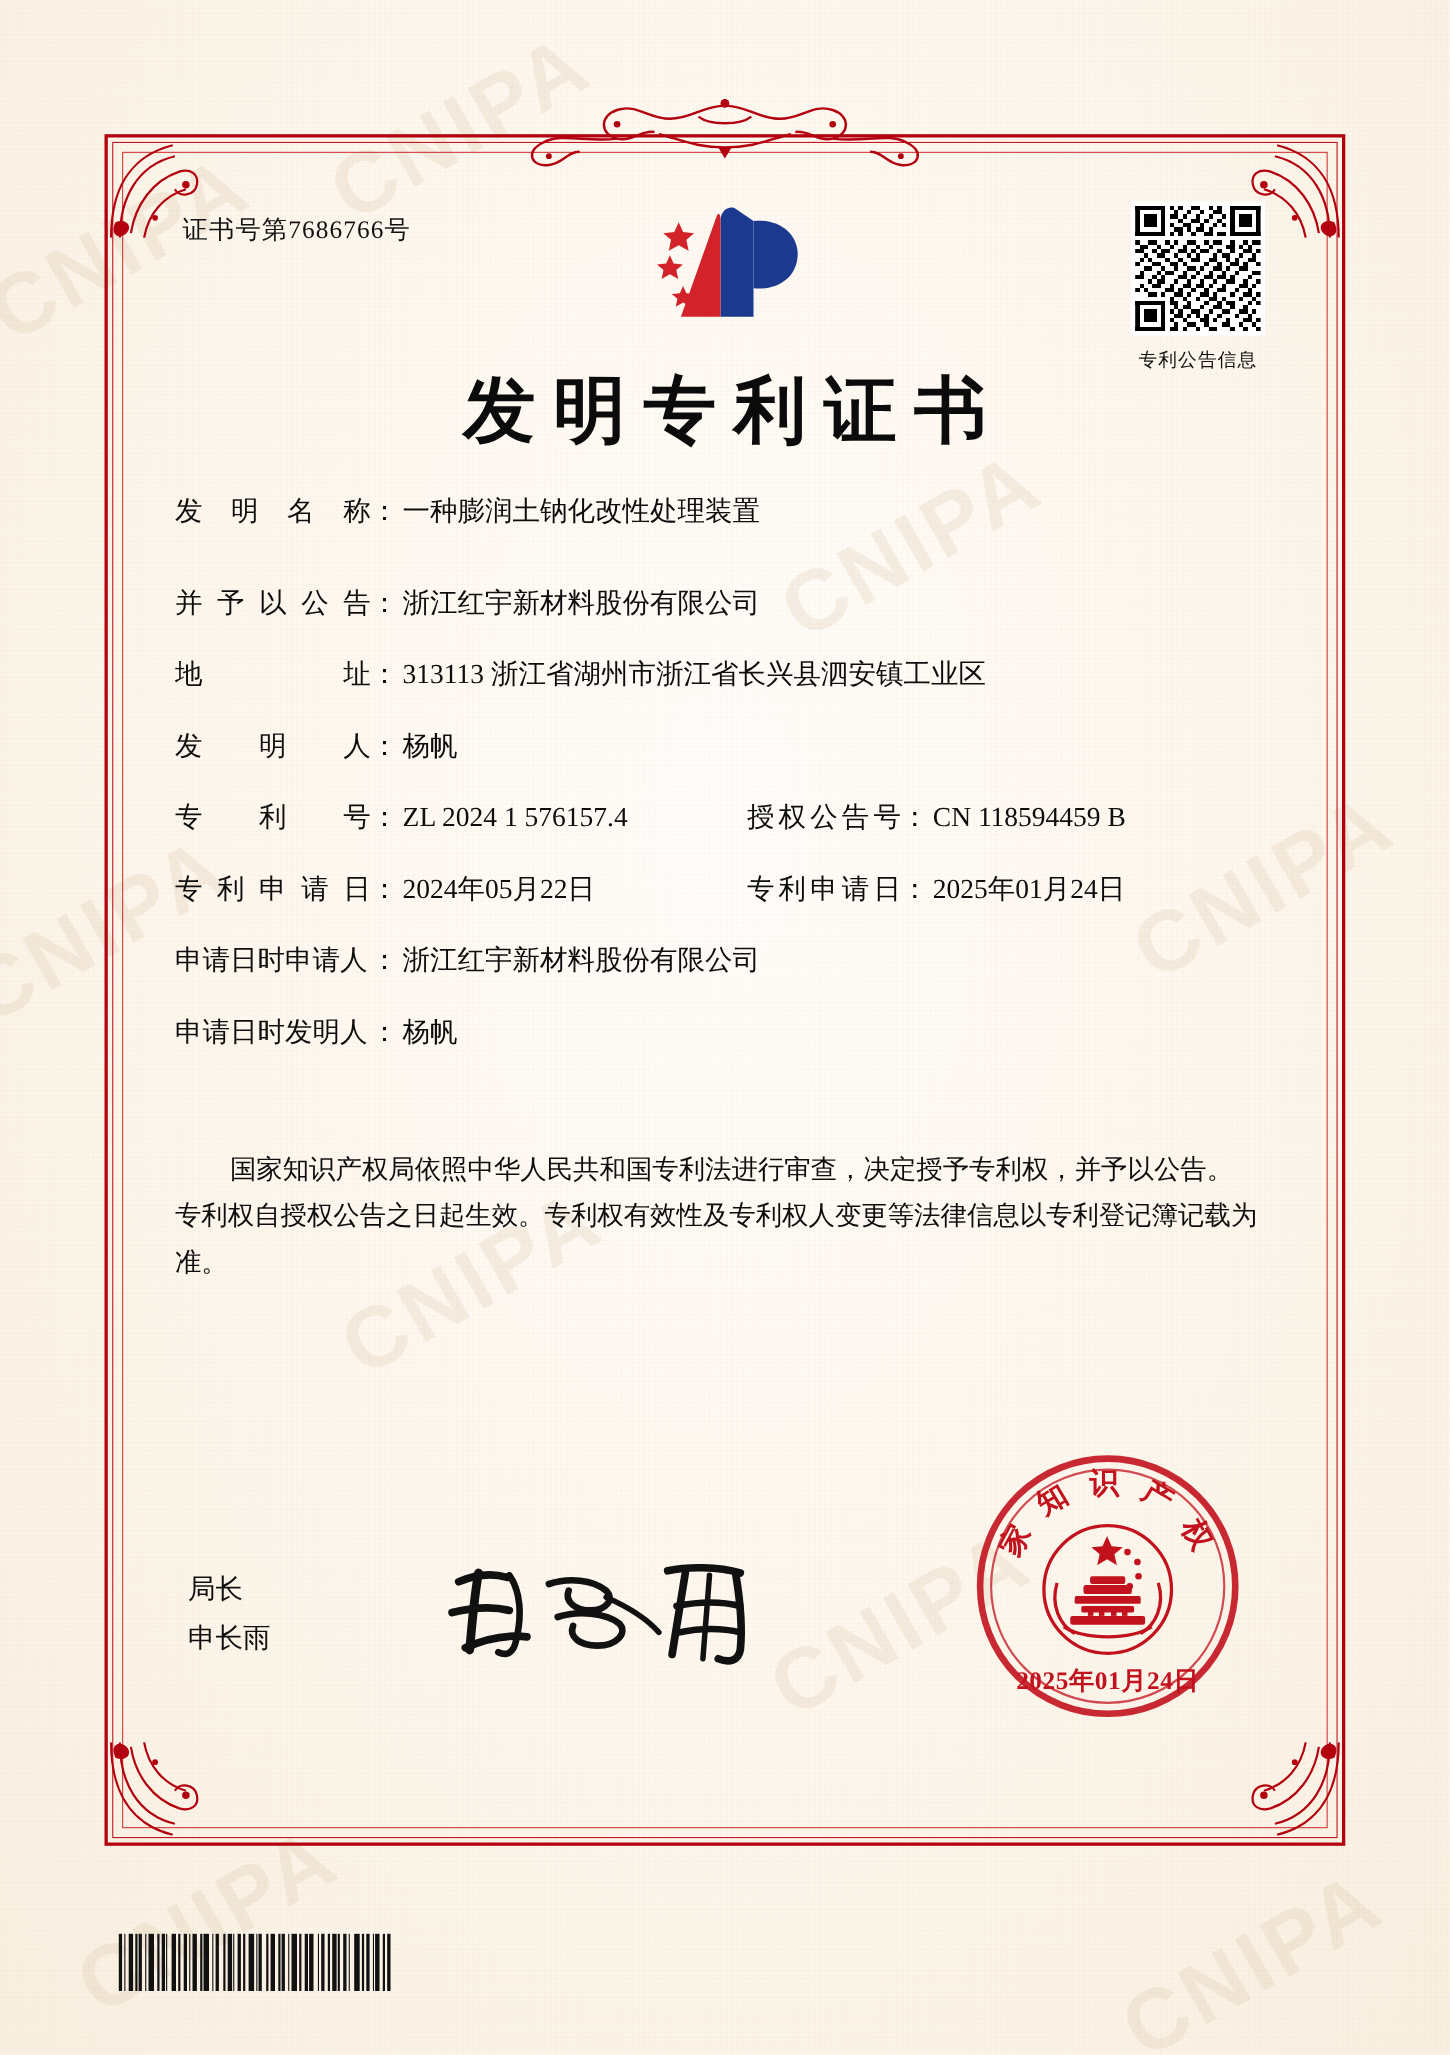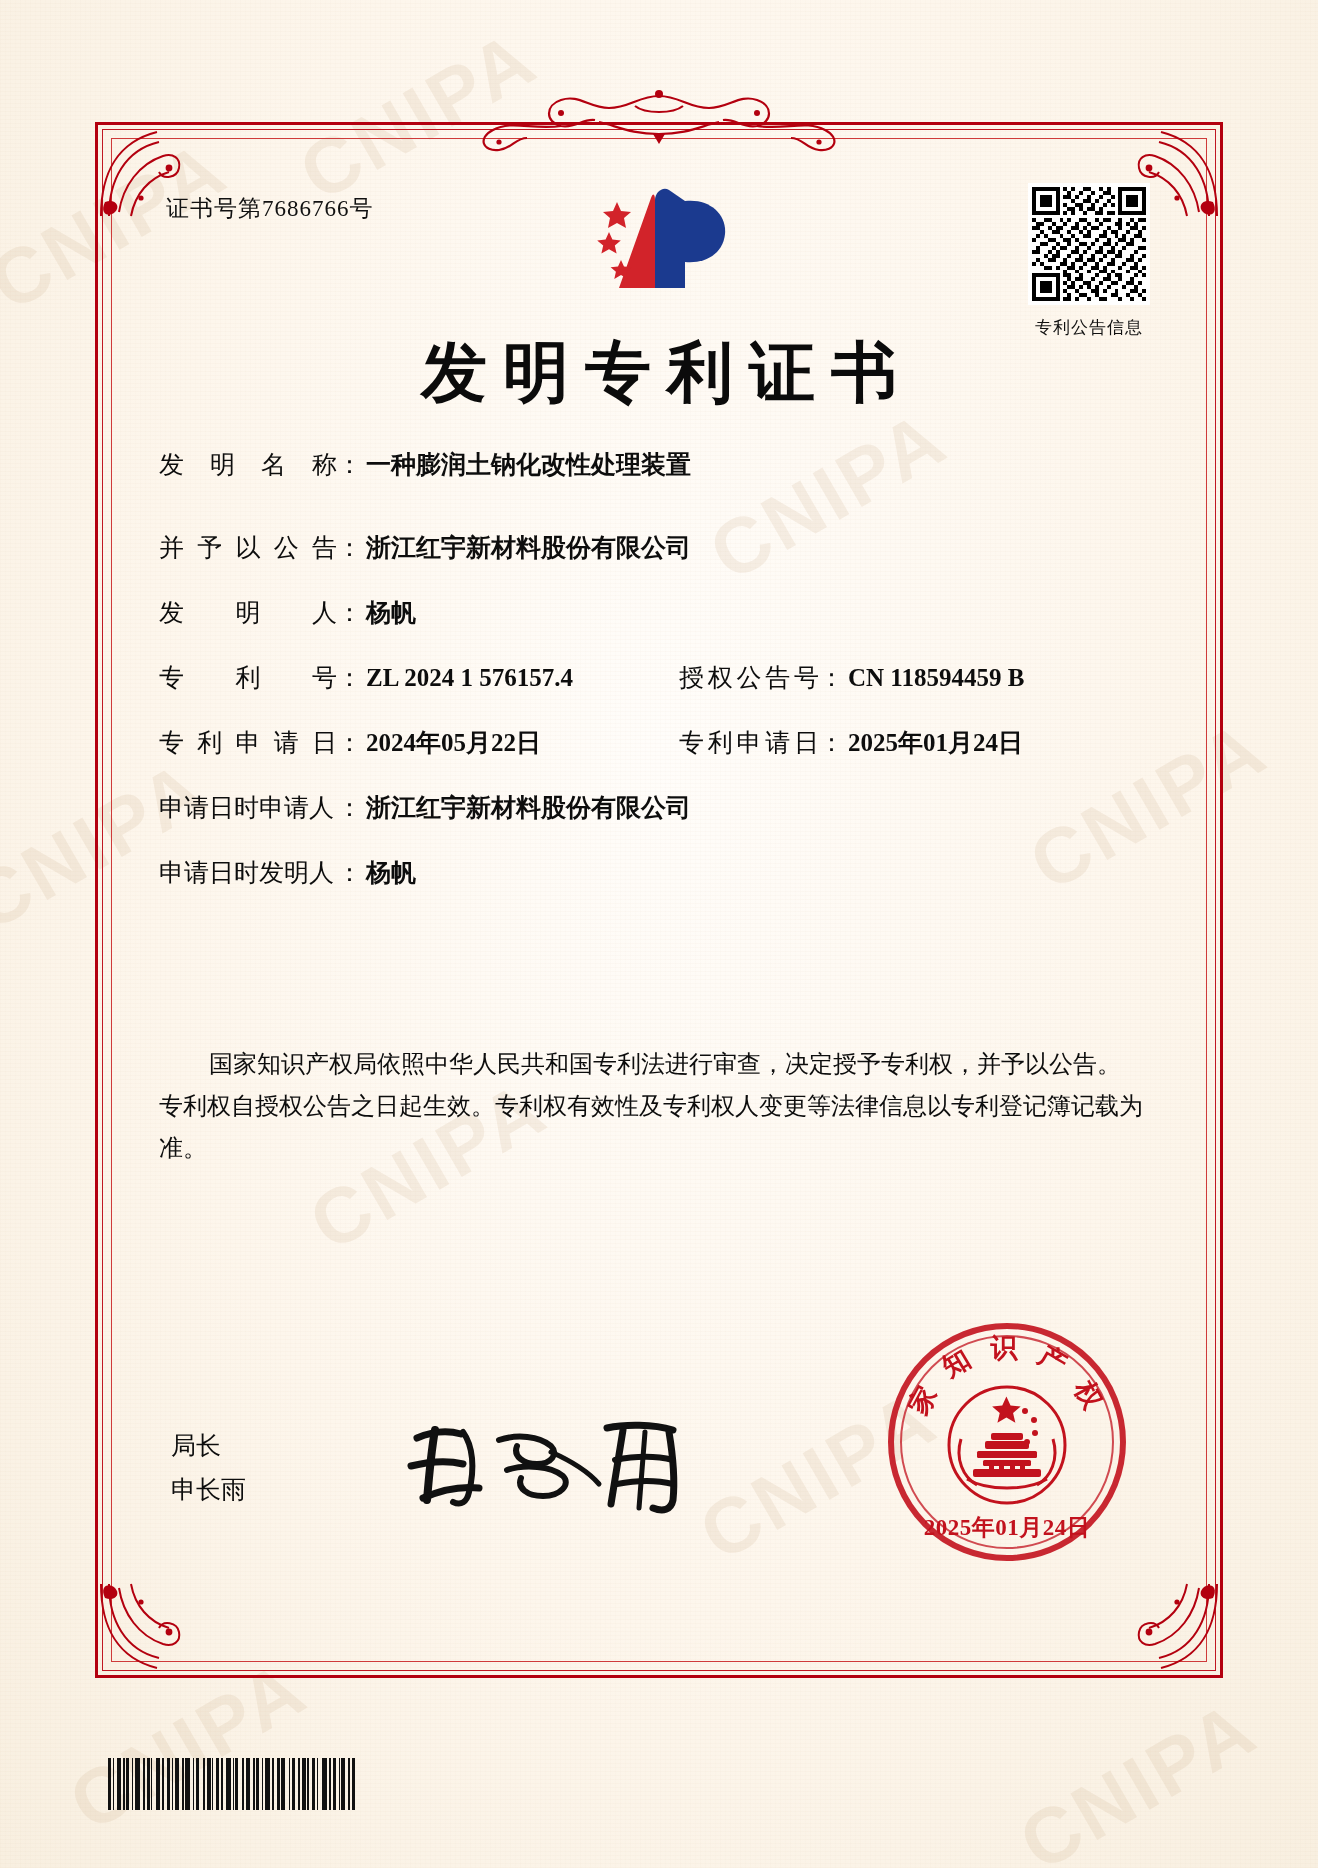--- a/index.html
+++ b/index.html
@@ -185,21 +185,21 @@
     display: inline-block;
     width: 178px;
     text-align: justify;
     text-align-last: justify;
     vertical-align: top;
   }
   .field-label.tight {
     text-align-last: left;
   }
   .field-colon { margin-right: 4px; }
-  .field-value { display: inline-block; font-weight: bold; }
+  .field-value { display: inline-block; }
 
   .two-col .col2 {
     position: absolute;
     left: 520px;
     top: 0;
   }
   .two-col .col2 .field-label {
     width: 140px;
   }
 
@@ -638,20 +638,23 @@
     <div class="fields">
 
       <div class="field-row">
         <span class="field-label">发明名称</span><span class="field-colon">：</span><span class="field-value">一种膨润土钠化改性处理装置</span>
       </div>
 
       <div class="field-row" style="margin-top:18px;">
         <span class="field-label">并予以公告</span><span class="field-colon">：</span><span class="field-value">浙江红宇新材料股份有限公司</span>
       </div>
 
+      <div class="field-row">
+        <span class="field-label">地址</span><span class="field-colon">：</span><span class="field-value">313113 浙江省湖州市浙江省长兴县泗安镇工业区</span>
+      </div>
 
       <div class="field-row">
         <span class="field-label">发明人</span><span class="field-colon">：</span><span class="field-value">杨帆</span>
       </div>
 
       <div class="field-row two-col">
         <span class="field-label">专利号</span><span class="field-colon">：</span><span class="field-value">ZL 2024 1 576157.4</span>
         <span class="col2">
           <span class="field-label">授权公告号</span><span class="field-colon">：</span><span class="field-value">CN 118594459 B</span>
         </span>

